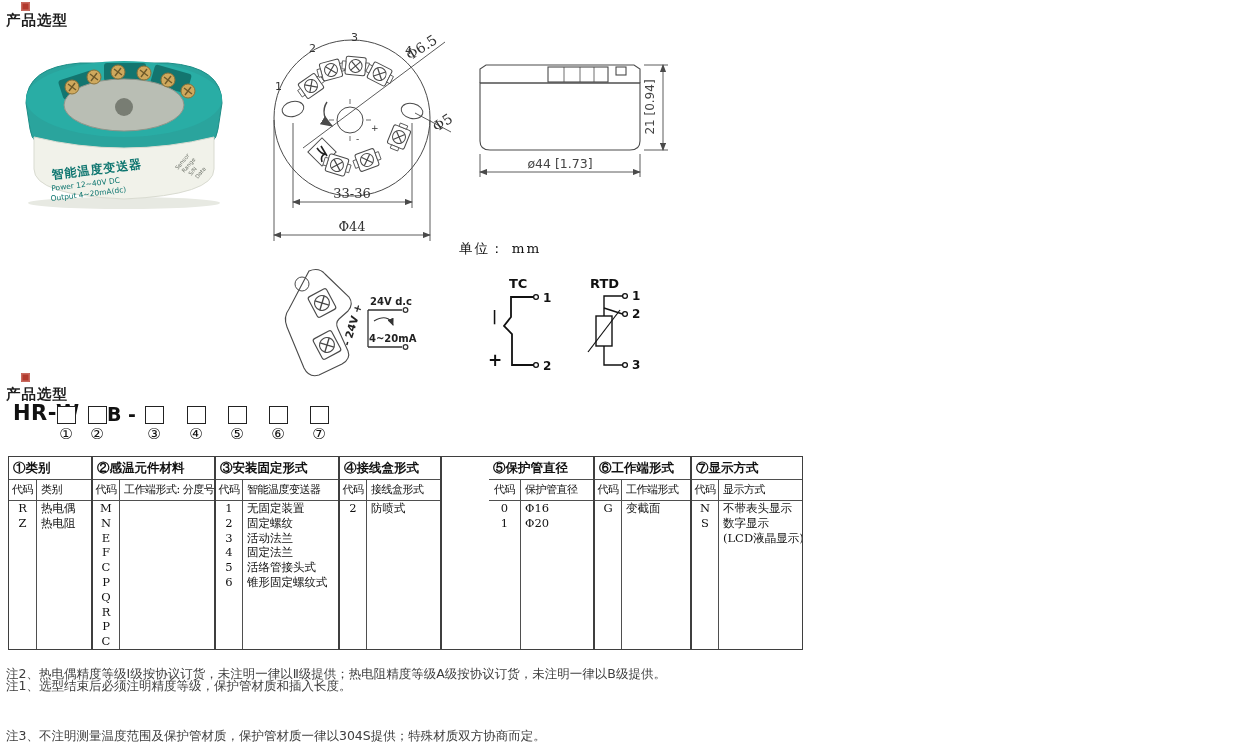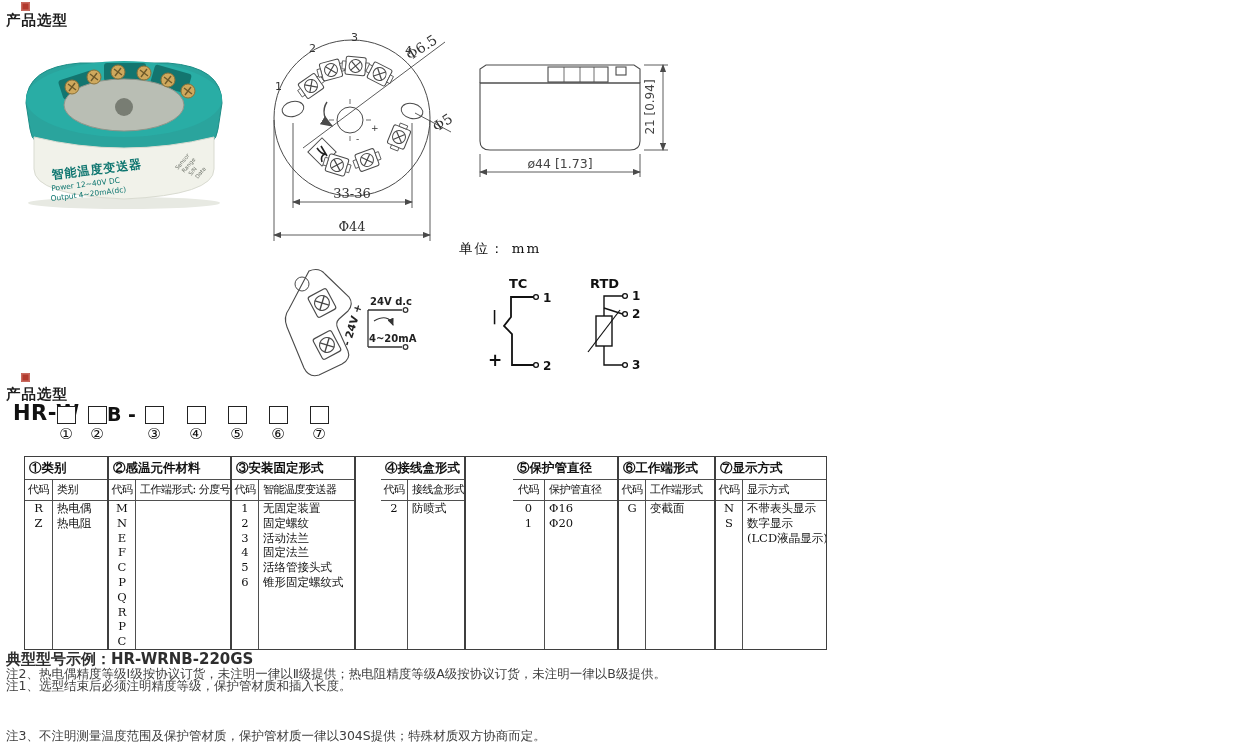--- a/index.html
+++ b/index.html
@@ -8,21 +8,21 @@
   .abs{position:absolute;}
   .bullet{position:absolute;width:9px;height:9px;background:#b23a2e;border-radius:1px;
           box-shadow:inset 0 0 0 1.5px #c96a5f, inset 0 0 0 3px #b23a2e;}
   .sec-title{position:absolute;font-size:14.5px;font-weight:bold;color:#1d1d1d;letter-spacing:1px;}
   .unit-note{position:absolute;font-size:13.5px;color:#111;font-family:"DejaVu Serif","Liberation Serif",serif;letter-spacing:2px;}
   .model-prefix{position:absolute;font-size:21px;font-weight:bold;color:#111;letter-spacing:0.5px;}
   .model-fixed{position:absolute;font-size:19px;font-weight:bold;color:#111;}
   .mbox{position:absolute;width:17px;height:16px;border:1.6px solid #222;background:#fff;}
   .cnum{position:absolute;width:18px;text-align:center;font-size:15px;color:#111;
         font-family:"DejaVu Sans",sans-serif;}
-  .seltable{position:absolute;left:24px;top:456px;display:flex;border:1.8px solid #3f3f3f;background:#fff;
+  .seltable{position:absolute;left:8px;top:456px;display:flex;border:1.8px solid #3f3f3f;background:#fff;
             font-family:"DejaVu Serif","Liberation Serif",serif;color:#111;}
   .tgroup{box-sizing:border-box;border-right:2px solid #3f3f3f;}
   .tgroup:last-child{border-right:none;}
   .tg-head{height:22px;line-height:22px;padding-left:4px;font-weight:bold;font-size:12.5px;
            border-bottom:1px solid #4f4f4f;white-space:nowrap;overflow:hidden;}
   .tg-sub{display:flex;height:20px;line-height:20px;border-bottom:1px solid #4f4f4f;font-size:11px;letter-spacing:-0.5px;}
   .tg-body{display:flex;height:148px;}
   .tg-code{box-sizing:border-box;border-right:1px solid #4f4f4f;text-align:center;flex:none;}
   .tg-name{flex:1;padding-left:4px;white-space:nowrap;overflow:hidden;}
   .cell{height:14.8px;line-height:14.8px;font-size:11.5px;white-space:nowrap;}
@@ -288,21 +288,21 @@
           <div class="tg-name">
             <div class="cell">无固定装置</div>
             <div class="cell">固定螺纹</div>
             <div class="cell">活动法兰</div>
             <div class="cell">固定法兰</div>
             <div class="cell">活络管接头式</div>
             <div class="cell">锥形固定螺纹式</div>
           </div>
         </div>
       </div>
-      <div class="tgroup" style="width: 110px; padding-left: 25px;">
+      <div class="tgroup" style="width: 102px;">
         <div class="tg-head">④接线盒形式</div>
         <div class="tg-sub">
           <div class="tg-code" style="width: 27px;">代码</div>
           <div class="tg-name">接线盒形式</div>
         </div>
         <div class="tg-body">
           <div class="tg-code" style="width: 27px;">
             <div class="cell">2</div>
           </div>
           <div class="tg-name">
@@ -356,18 +356,17 @@
           </div>
           <div class="tg-name">
             <div class="cell">不带表头显示</div>
             <div class="cell">数字显示</div>
             <div class="cell">(LCD液晶显示)</div>
           </div>
         </div>
       </div>
     </div>
 
-  <div class="example-line" style="left:6px;top:650px;">典型型号示例：HR-WRNB-220GS</div>
   <div class="note-line" style="left:6px;top:678px;">注1、选型结束后必须注明精度等级，保护管材质和插入长度。</div>
   <div class="note-line" style="left:6px;top:666px;">注2、热电偶精度等级I级按协议订货，未注明一律以Ⅱ级提供；热电阻精度等级A级按协议订货，未注明一律以B级提供。</div>
   <div class="note-line" style="left:6px;top:728px;">注3、不注明测量温度范围及保护管材质，保护管材质一律以304S提供；特殊材质双方协商而定。</div>
 
 </div>
 
 </body></html>

